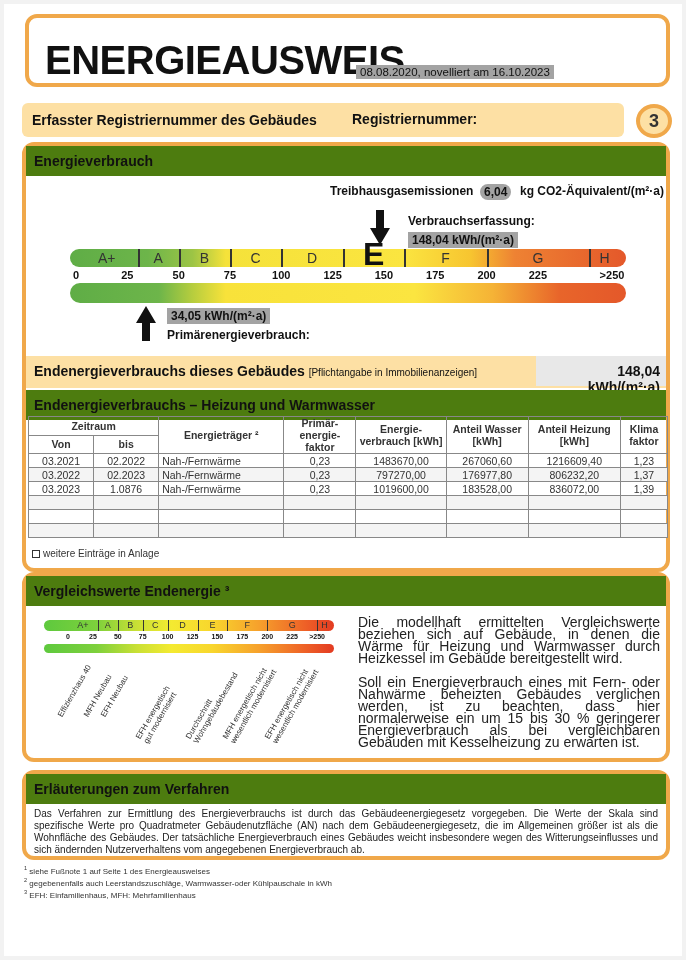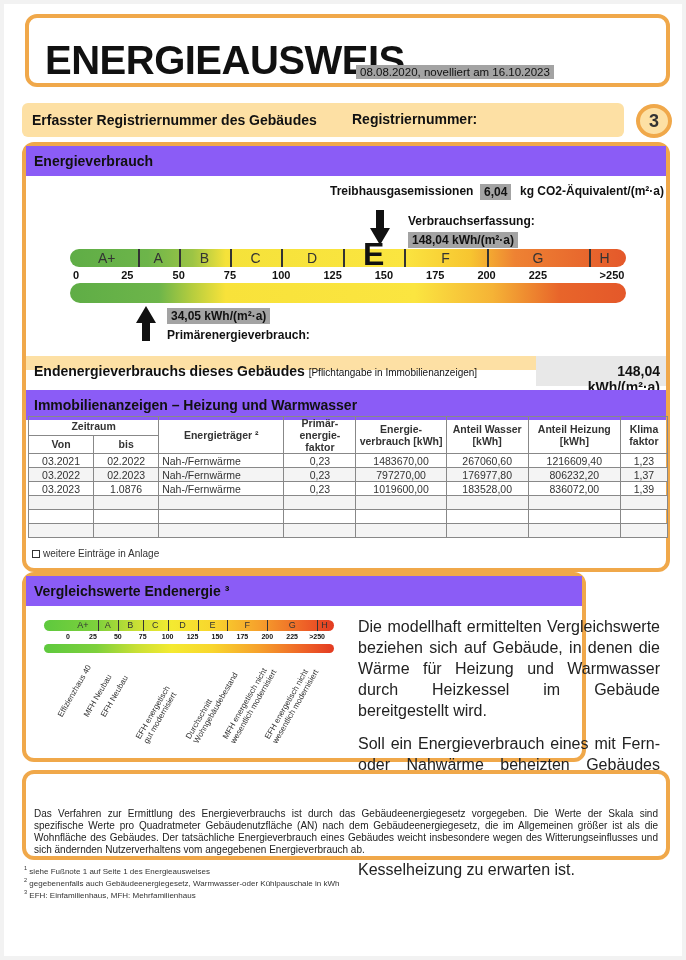--- a/index.html
+++ b/index.html
@@ -19,68 +19,68 @@
 
   
   .reg-band { left: 18px; top: 99px; width: 602px; height: 34px; background: #fde0a4; border-radius: 6px; }
   .reg-left { left: 10px; top: 9px; font-size: 14px; font-weight: bold; }
   .reg-lbl { left: 330px; top: 8px; font-size: 14px; font-weight: bold; }
   .reg-val { left: 456px; top: 7px; font-size: 14px; font-weight: bold; padding: 2px 4px; background: #eceef2; }
   .page-num { left: 632px; top: 100px; width: 36px; height: 34px; border: 4px solid #f0a84a; border-radius: 50%; background: #fde0a4; font-size: 18px; font-weight: bold; text-align: center; line-height: 26px; color: #333; }
 
   
   .energy-box { left: 18px; top: 138px; width: 648px; height: 430px; }
-  .sec-h { position: absolute; left: 0; right: 0; height: 30px; font-size: 14px; font-weight: bold; padding: 7px 8px; background: #8b5cf6; }
+  .sec-h { position: absolute; left: 0; right: 0; height: 30px; font-size: 14px; font-weight: bold; padding: 7px 8px; background: #4d7c0f; }
   .thg-lbl { left: 304px; top: 38px; font-size: 12px; font-weight: bold; }
-  .thg-val { left: 454px; top: 38px; font-size: 12px; font-weight: bold; padding: 1px 4px; }
+  .thg-val { left: 454px; top: 38px; font-size: 12px; font-weight: bold; padding: 1px 4px; border-radius: 8px; }
   .thg-unit { left: 494px; top: 38px; font-size: 12px; font-weight: bold; }
 
   .scale-wrap { left: 44px; top: 103px; width: 556px; }
   .band-top { position: absolute; left: 0; top: 0; width: 556px; height: 18px; border-radius: 9px;
     background: linear-gradient(90deg, #5fad46 0%, #6db54a 14%, #9cc445 22%, #f5e23a 28%, #fbe540 60%, #f7c530 72%, #ee8233 80%, #e4582a 100%); }
   .band-bot { position: absolute; left: 0; top: 34px; width: 556px; height: 20px; border-radius: 10px;
     background: linear-gradient(90deg, #5fad46 0%, #6db54a 16%, #b6cd3e 22%, #f8e23a 28%, #fbe540 62%, #f5b336 76%, #e8652a 88%, #e4582a 100%); }
   .cls-lbl { position: absolute; top: 0; font-size: 14px; color: #333; transform: translateX(-50%); line-height: 18px; }
   .cls-sep { position: absolute; top: 0; width: 2px; height: 18px; background: #333; }
   .tick { position: absolute; top: 20px; font-size: 11px; font-weight: bold; transform: translateX(-50%); }
   .big-e { position: absolute; top: -10px; font-size: 32px; font-weight: bold; transform: translateX(-50%); line-height: 30px; }
   .arrow-down { left: 350px; top: 64px; width: 20px; height: 35px; }
   .arrow-up { left: 108px; top: 298px; width: 20px; height: 35px; }
   .end-lbl { left: 382px; top: 68px; font-size: 12px; font-weight: bold; }
   .end-val { left: 382px; top: 86px; font-size: 12px; font-weight: bold; padding: 1px 4px; }
   .prim-val { left: 141px; top: 162px; font-size: 12px; font-weight: bold; padding: 1px 4px; }
   .prim-lbl { left: 141px; top: 182px; font-size: 12px; font-weight: bold; }
 
-  .end-band { left: 0; top: 210px; width: 640px; height: 14px; background: #fde0a4; padding-left: 44px; }
+  .end-band { left: 0; top: 210px; width: 640px; height: 32px; background: #fde0a4; padding-left: 44px; }
   .end-band-t { left: 8px; top: 7px; font-size: 14px; font-weight: bold; }
   .end-band-small { font-size: 10px; font-weight: normal; }
   .end-band-val { left: 510px; top: 0; width: 130px; height: 30px; background: #e8e8e8; font-size: 14px; font-weight: bold; text-align: right; padding: 7px 6px; }
   .vb-h { top: 244px; }
 
   table.vt { position: absolute; left: 2px; top: 270px; width: 640px; border-collapse: collapse; font-size: 10.5px; }
   table.vt th, table.vt td { border: 1px solid #888; padding: 0 3px; text-align: center; color: #333; }
   table.vt th { font-weight: bold; height: 14px; }
   table.vt td { height: 14px; }
   table.vt tr.data:nth-child(even) td { background: #f4f4f4; }
   table.vt td.left { text-align: left; }
   .weitere { left: 6px; top: 402px; font-size: 10px; color: #333; }
   .chk { display: inline-block; width: 8px; height: 8px; border: 1px solid #333; margin-right: 3px; vertical-align: -1px; }
 
   
-  .verg-box { left: 18px; top: 568px; width: 564px; height: 190px; }
+  .verg-box { left: 18px; top: 568px; width: 648px; height: 190px; }
   .mini-wrap { left: 18px; top: 44px; width: 290px; }
   .mini-top { position: absolute; left: 0; top: 0; width: 290px; height: 11px; border-radius: 6px;
     background: linear-gradient(90deg, #5ec93e 0%, #7dd03c 18%, #c9e035 32%, #f4ea31 44%, #f8d62d 58%, #f6a12c 74%, #ee6127 90%, #e33b22 100%); }
   .mini-bot { position: absolute; left: 0; top: 24px; width: 290px; height: 9px; border-radius: 5px;
     background: linear-gradient(90deg, #5ec93e 0%, #7dd03c 18%, #c9e035 32%, #f4ea31 44%, #f8d62d 58%, #f6a12c 74%, #ee6127 90%, #e33b22 100%); }
   .m-cls { position: absolute; top: -1px; font-size: 9px; color: #333; transform: translateX(-50%); line-height: 12px; }
   .m-sep { position: absolute; top: 0; width: 1px; height: 11px; background: #333; }
   .m-tick { position: absolute; top: 13px; font-size: 7px; font-weight: bold; transform: translateX(-50%); }
   .rot { position: absolute; font-size: 8px; color: #333; transform-origin: left top; transform: rotate(-60deg); white-space: nowrap; line-height: 9px; }
-  .verg-text { left: 332px; top: 40px; width: 302px; font-size: 16px; line-height: 21px; text-align: justify; color: #222; }
+  .verg-text { left: 332px; top: 40px; width: 302px; font-size: 14px; line-height: 12px; text-align: justify; color: #222; }
   .verg-text p { margin-bottom: 12px; }
 
   
   .erl-box { left: 18px; top: 766px; width: 648px; height: 90px; }
   .erl-text { left: 8px; top: 34px; width: 624px; font-size: 10px; line-height: 12px; text-align: justify; color: #222; }
 
   .footnotes { left: 20px; top: 860px; font-size: 8px; line-height: 9.5px; color: #333; }
   sup { font-size: 70%; }
 </style>
 </head>
@@ -149,21 +149,21 @@
       <polygon points="10,0 20,17 14,17 14,35 6,35 6,17 0,17" fill="#111"></polygon>
     </svg>
     <div class="abs prim-val grey">34,05 kWh/(m²·a)</div>
     <div class="abs prim-lbl">Primärenergieverbrauch:</div>
 
     <div class="abs end-band">
       <div class="abs end-band-t"><span>Endenergieverbrauchs dieses Gebäudes</span> <span class="end-band-small">[Pflichtangabe in Immobilienanzeigen]</span></div>
       <div class="abs end-band-val">148,04 kWh/(m²·a)</div>
     </div>
 
-    <div class="sec-h vb-h">Immobilienanzeigen – Heizung und Warmwasser</div>
+    <div class="sec-h vb-h">Endenergieverbrauchs – Heizung und Warmwasser</div>
 
     <table class="vt">
       <thead>
         <tr>
           <th colspan="2">Zeitraum</th>
           <th rowspan="2" style="width:125px">Energieträger ²</th>
           <th rowspan="2" style="width:72px"><span id="h-faktor">Primär- energie- faktor</span></th>
           <th rowspan="2" style="width:90px">Energie- verbrauch [kWh]</th>
           <th rowspan="2" style="width:82px">Anteil Wasser [kWh]</th>
           <th rowspan="2" style="width:92px">Anteil Heizung [kWh]</th>
@@ -301,21 +301,22 @@
           <div>wesentlich modernisiert</div>
         </div>
       </div>
     <div class="abs verg-text">
       <p>Die modellhaft ermittelten Vergleichswerte beziehen sich auf Gebäude, in denen die Wärme für Heizung und Warmwasser durch Heizkessel im Gebäude bereitgestellt wird.</p>
       <p>Soll ein Energieverbrauch eines mit Fern- oder Nahwärme beheizten Gebäudes verglichen werden, ist zu beachten, dass hier normalerweise ein um 15 bis 30 % geringerer Energieverbrauch als bei vergleichbaren Gebäuden mit Kesselheizung zu erwarten ist.</p>
     </div>
   </div>
 
   <div class="abs or-box erl-box">
+    <div class="sec-h" style="top:0">Erläuterungen zum Verfahren</div>
     <div class="abs erl-text">Das Verfahren zur Ermittlung des Energieverbrauchs ist durch das Gebäudeenergiegesetz vorgegeben. Die Werte der Skala sind spezifische Werte pro Quadratmeter Gebäudenutzfläche (AN) nach dem Gebäudeenergiegesetz, die im Allgemeinen größer ist als die Wohnfläche des Gebäudes. Der tatsächliche Energieverbrauch eines Gebäudes weicht insbesondere wegen des Witterungseinflusses und sich ändernden Nutzerverhaltens vom angegebenen Energieverbrauch ab.</div>
   </div>
 
   <div class="abs footnotes" id="footnotes">
       <div><sup>1</sup><span> siehe Fußnote 1 auf Seite 1 des Energieausweises</span></div>
-      <div><sup>2</sup><span> gegebenenfalls auch Gebäudeenergiegesetz, Warmwasser-oder Kühlpauschale in kWh</span></div>
+      <div><sup>2</sup><span> gegebenenfalls auch Leerstandszuschläge, Warmwasser-oder Kühlpauschale in kWh</span></div>
       <div><sup>3</sup><span> EFH: Einfamilienhaus, MFH: Mehrfamilienhaus</span></div>
     </div>
 </div>
 
 </body></html>

